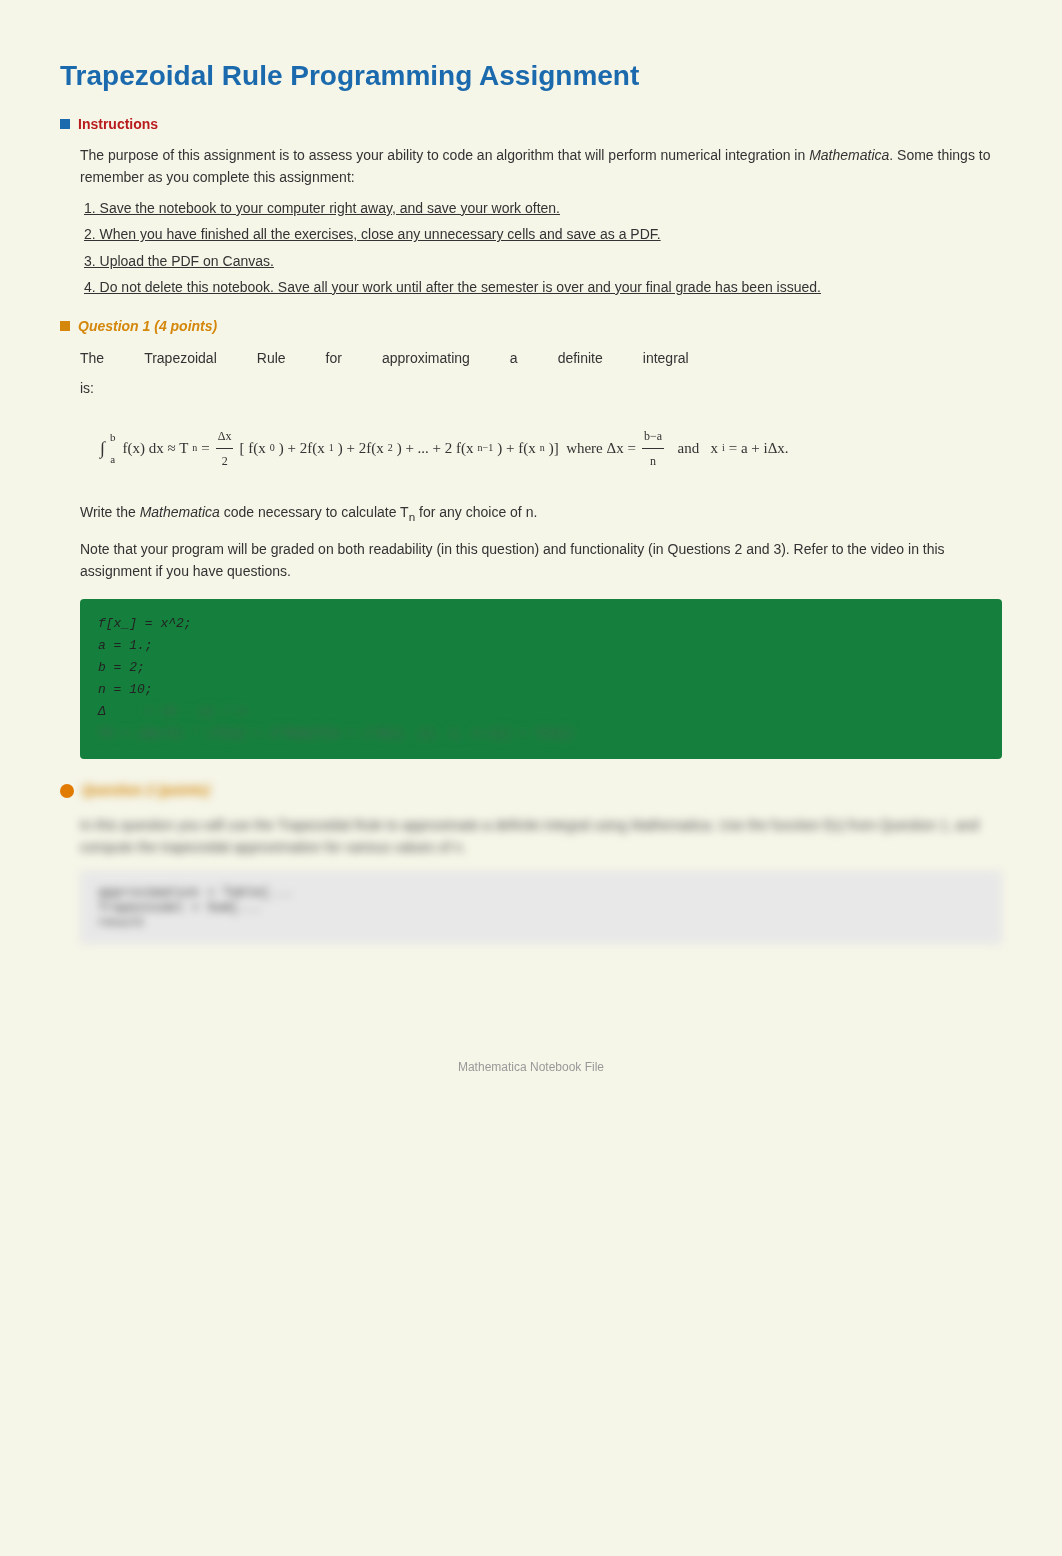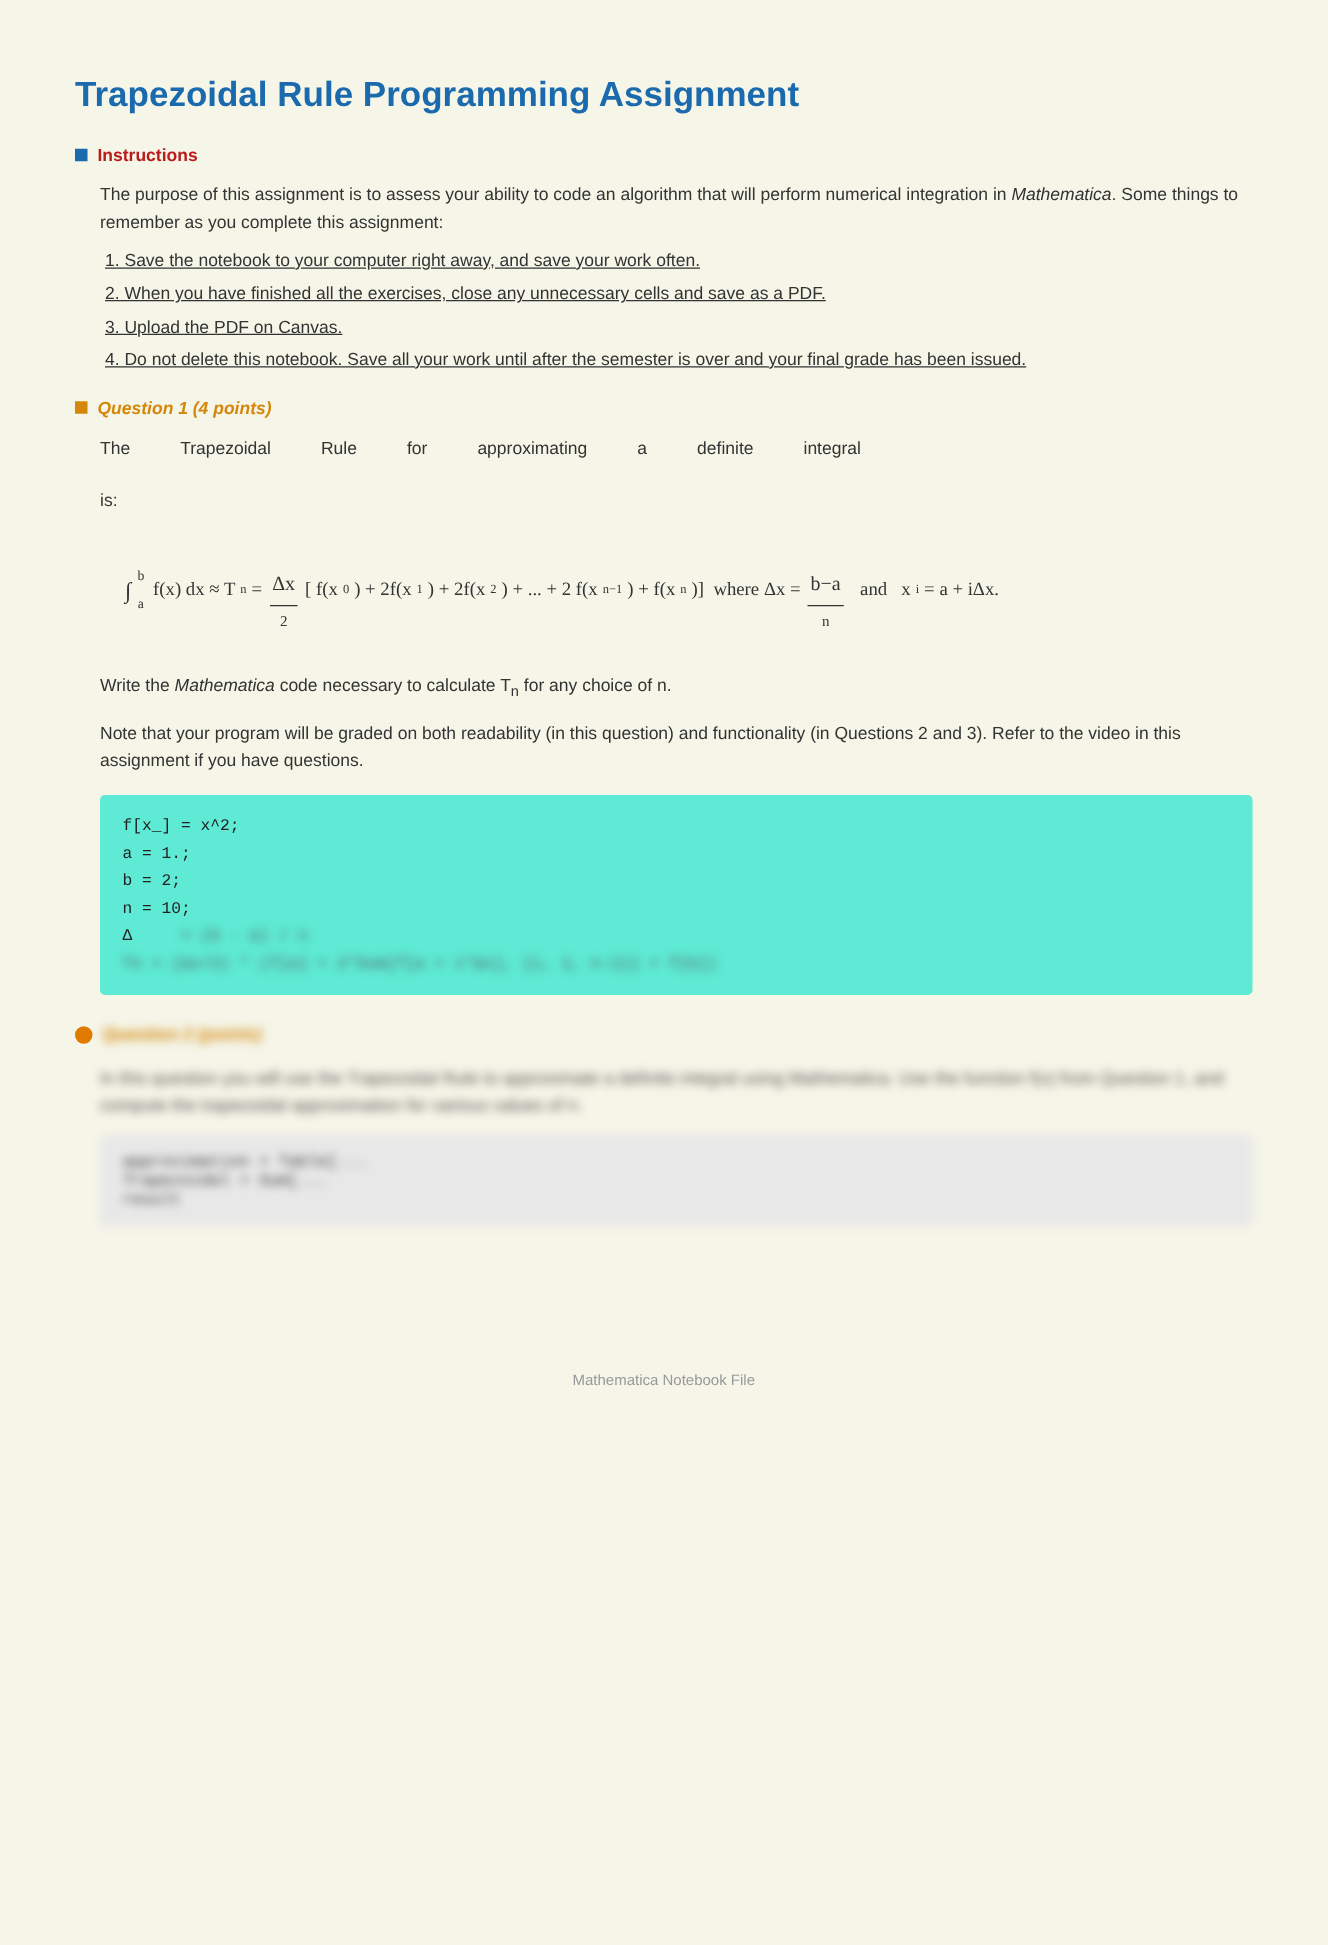--- a/index.html
+++ b/index.html
@@ -83,44 +83,44 @@
     .frac {
       display: inline-flex;
       flex-direction: column;
       align-items: center;
       vertical-align: middle;
       margin: 0 2px;
     }
     .frac .num {
       border-bottom: 1px solid #333;
       padding: 0 2px;
-      font-size: 16px;
-      margin-top: 16px;
+      font-size: 12px;
     }
     .frac .den {
       padding: 0 2px;
       font-size: 12px;
     }
     .spread-text {
       display: flex;
       align-items: baseline;
       gap: 40px;
       flex-wrap: wrap;
-      margin-bottom: 20px;
+      margin-bottom: 8px;
       line-height: 1.8;
     }
     .code-block {
-      background: #5eead4;
+      background: #15803d;
       border-radius: 4px;
       padding: 14px 18px;
       font-family: 'Courier New', monospace;
       font-size: 13px;
       margin: 12px 0;
       line-height: 1.7;
       color: #222;
+      font-style: italic;
     }
     .code-line {
       display: block;
     }
     .blurred-section {
       filter: blur(4px);
       user-select: none;
       color: #555;
       line-height: 1.6;
     }

